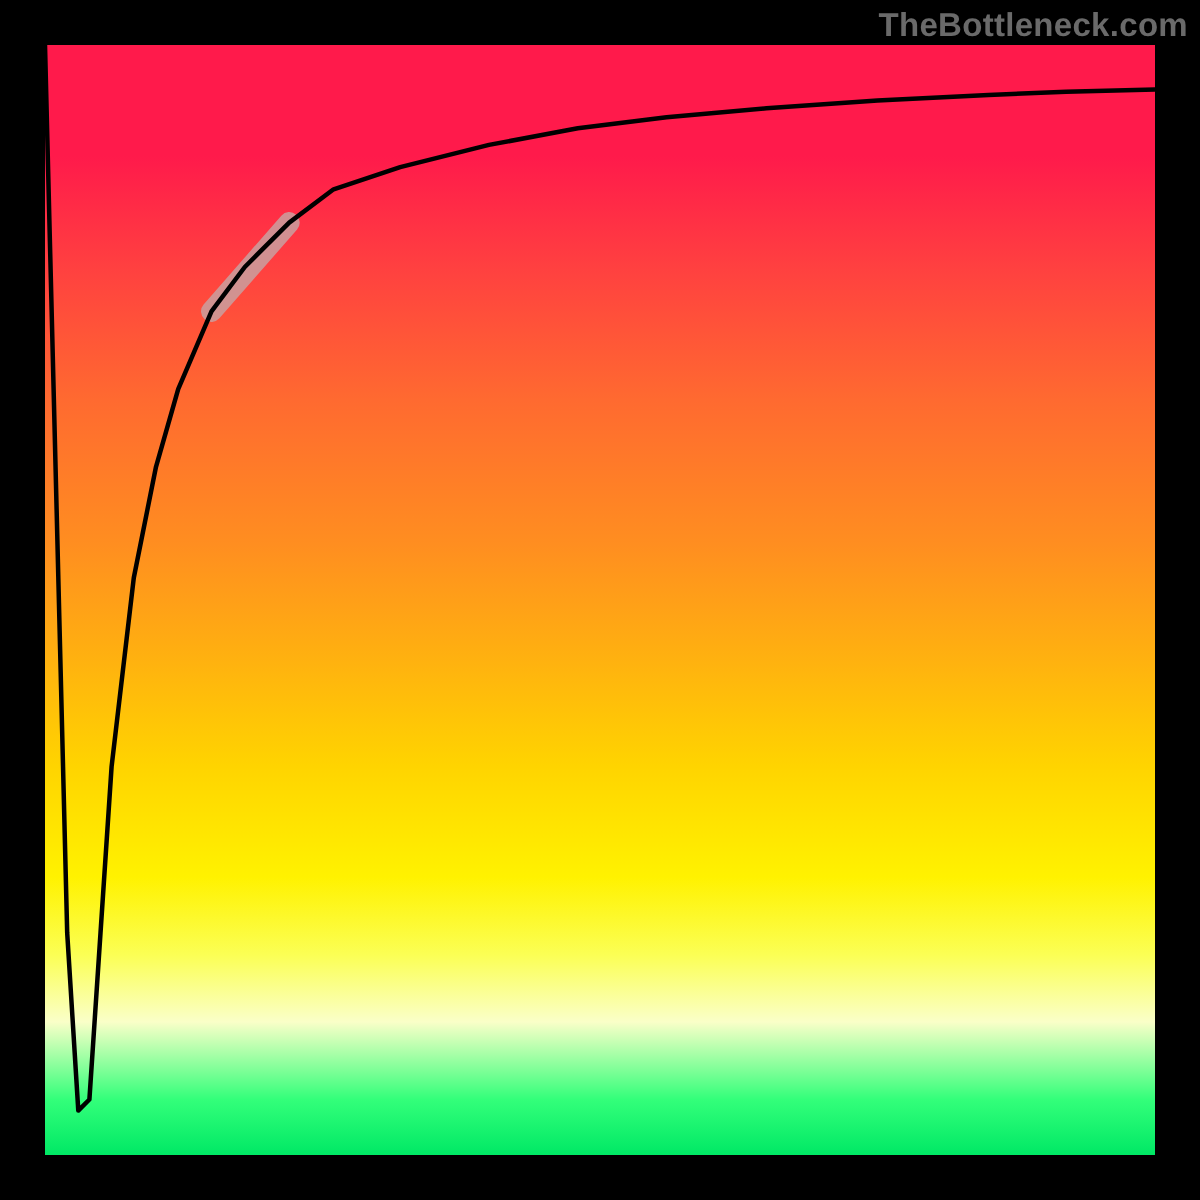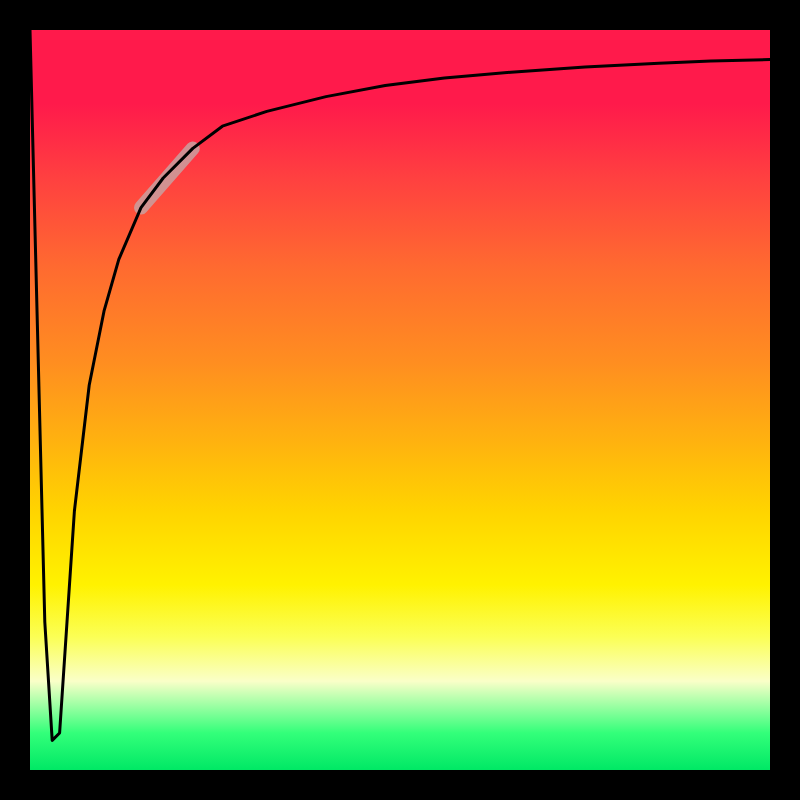--- a/index.html
+++ b/index.html
@@ -65,20 +65,21 @@
     stroke: #c9a0a0;
     stroke-opacity: 0.85;
     stroke-width: 14;
     stroke-linecap: round;
   }
 </style>
 </head>
 <body>
 
 <div class="chart-container">
+  <div class="watermark">TheBottleneck.com</div>
 
   <div class="plot-area">
     <svg class="curve" viewBox="0 0 740 740" preserveAspectRatio="none">
       <path class="highlight" d="M111.0 177.6 L162.8 118.4"></path>
       <path class="main" d="M0.0 0.0 L7.4 296.0 L14.8 592.0 L22.2 710.4 L29.6 703.0 L37.0 592.0 L44.4 481.0 L59.2 355.2 L74.0 281.2 L88.8 229.4 L111.0 177.6 L133.2 148.0 L162.8 118.4 L192.4 96.2 L236.8 81.4 L296.0 66.6 L355.2 55.5 L414.4 48.1 L481.0 42.2 L555.0 37.0 L629.0 33.3 L680.8 31.1 L740.0 29.6"></path>
     </svg>
   </div>
 </div>
 
 </body></html>

